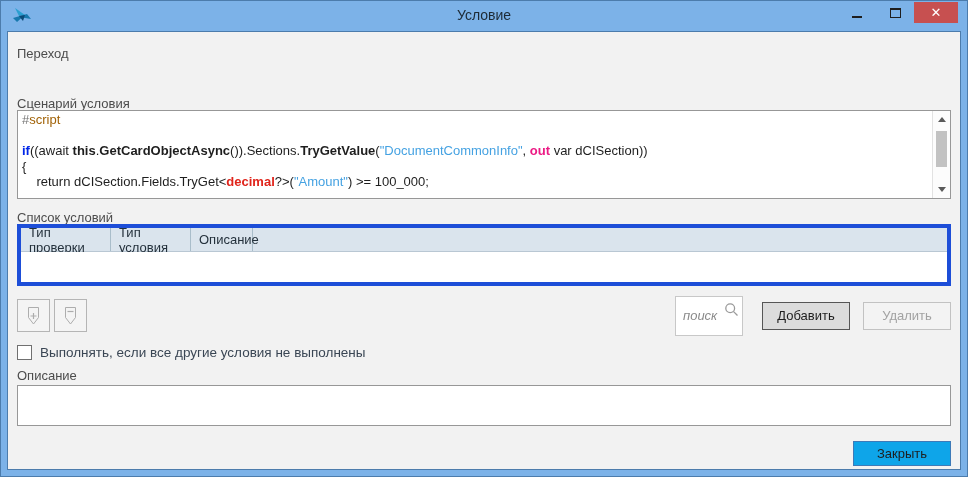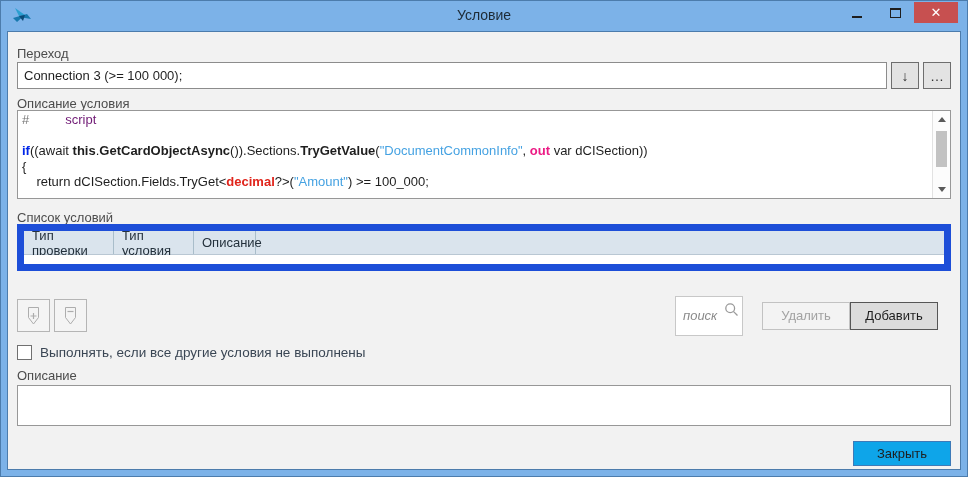--- a/index.html
+++ b/index.html
@@ -28,30 +28,30 @@
   .editor { position:absolute; left:9px; right:9px; top:78px; height:89px; border:1px solid #979797; background:#fff; }
   .code { position:absolute; left:0; top:0; right:18px; bottom:0; padding:1px 4px; overflow:hidden; font-size:13px; line-height:15.5px; white-space:pre; font-family:"Liberation Sans", sans-serif; }
   .code-line { min-height:15.5px; }
   .tok-pln { color:#1e1e1e; }
   .tok-bld { color:#1e1e1e; font-weight:bold; }
   .tok-kw  { color:#0026e8; font-weight:bold; }
   .tok-str { color:#45a2e2; }
   .tok-out { color:#ec1b85; font-weight:bold; }
   .tok-typ { color:#e0241b; font-weight:bold; }
   .tok-hash{ color:#757575; }
-  .tok-dir { color:#701a75;margin-left:36px; }
+  .tok-dir { color:#a16207; }
   .vscroll { position:absolute; top:0; right:0; bottom:0; width:18px; border-left:1px solid #e2e2e2; background:#fcfcfc; }
   .vs-arrow { position:absolute; left:0; right:0; height:13px; display:flex; align-items:center; justify-content:center; }
   .vs-up { top:2px; } .vs-down { bottom:2px; }
   .tri-up { width:0; height:0; border-left:4px solid transparent; border-right:4px solid transparent; border-bottom:5px solid #5a5a5a; }
   .tri-down { width:0; height:0; border-left:4px solid transparent; border-right:4px solid transparent; border-top:5px solid #5a5a5a; }
   .vs-thumb { position:absolute; left:3px; right:3px; top:20px; height:36px; background:#c2c2c2; }
 
   
-  .table { position:absolute; left:9px; right:9px; top:192px; height:47px; border:7px solid #1d4ed8; background:#fff; display:flex; flex-direction:column; }
+  .table { position:absolute; left:9px; right:9px; top:192px; height:62px; border:4px solid #1d4ed8; background:#fff; display:flex; flex-direction:column; }
   .thead { height:24px; background:#dae4ed; border-bottom:1px solid #b9c7d3; display:flex; align-items:stretch; }
   .th { display:flex; align-items:center; padding:0 8px; font-size:13px; color:#24313c; border-right:1px solid #a9bdca; }
   .th:nth-child(1){ width:90px; } .th:nth-child(2){ width:80px; } .th:nth-child(3){ width:62px; }
   .tbody { flex:1; background:#fff; }
 
   
   .actions { position:absolute; left:9px; right:9px; top:267px; height:33px; display:flex; align-items:center; }
   .icon-btn { width:33px; height:33px; border:1px solid #b5b5b5; background:#f4f4f4; display:flex; align-items:center; justify-content:center; margin-right:4px; }
   .spacer { flex:1; }
   .search-wrap { position:relative; width:68px; height:40px; margin-right:19px; }
@@ -94,31 +94,22 @@
         </div>
       <div class="wc-btn wc-close">
           <span>✕</span>
         </div>
     </div>
   </div>
 
   <div class="content">
 
     <div class="lbl" style="top:14px">Переход</div>
-    <div class="transition-row">
-      <input class="transition-input" value="Connection 3 (&gt;= 100 000);" style="">
-      <div class="sq-btn">
-          <span>↓</span>
-        </div>
-      <div class="sq-btn">
-          <span>…</span>
-        </div>
-    </div>
 
-    <div class="lbl" style="top:64px">Описание условия</div>
+    <div class="lbl" style="top:64px">Сценарий условия</div>
     <div class="editor">
       <div class="code"><div class="code-line"><span class="tok-hash">#</span><span class="tok-dir">script</span></div><div class="code-line">&nbsp;</div><div class="code-line"><span class="tok-kw">if</span><span class="tok-pln">((await </span><span class="tok-bld">this</span><span class="tok-pln">.</span><span class="tok-bld">GetCardObjectAsync</span><span class="tok-pln">()).Sections.</span><span class="tok-bld">TryGetValue</span><span class="tok-pln">(</span><span class="tok-str">"DocumentCommonInfo"</span><span class="tok-pln">, </span><span class="tok-out">out</span><span class="tok-pln"> var dCISection))</span></div><div class="code-line"><span class="tok-pln">{</span></div><div class="code-line"><span class="tok-pln">    return dCISection.Fields.TryGet&lt;</span><span class="tok-typ">decimal</span><span class="tok-pln">?&gt;(</span><span class="tok-str">"Amount"</span><span class="tok-pln">) &gt;= 100_000;</span></div></div>
       <div class="vscroll">
         <div class="vs-arrow vs-up">
             <div class="tri-up"></div>
           </div>
         <div class="vs-thumb"></div>
         <div class="vs-arrow vs-down">
             <div class="tri-down"></div>
           </div>
@@ -149,25 +140,25 @@
         </svg>
       </div>
       <div class="spacer"></div>
       <div class="search-wrap">
         <input class="search-input" placeholder="поиск" style="">
         <svg class="search-icon" width="15" height="15" viewBox="0 0 15 15">
           <circle cx="6.2" cy="6.2" r="4.4" fill="none" stroke="#9a9a9a" stroke-width="1.3"></circle>
           <line x1="9.6" y1="9.6" x2="13.5" y2="13.5" stroke="#9a9a9a" stroke-width="1.3"></line>
         </svg>
       </div>
+      <div class="btn btn-add">
+          <span>Добавить</span>
+        </div>
       <div class="btn btn-del">
           <span>Удалить</span>
-        </div>
-      <div class="btn btn-add">
-          <span>Добавить</span>
         </div>
     </div>
 
     <div class="check-row">
       <div class="checkbox"></div>
       <div class="check-label">Выполнять, если все другие условия не выполнены</div>
     </div>
 
     <div class="lbl" style="top:336px">Описание</div>
     <textarea class="desc-box" value="" style=""></textarea>

